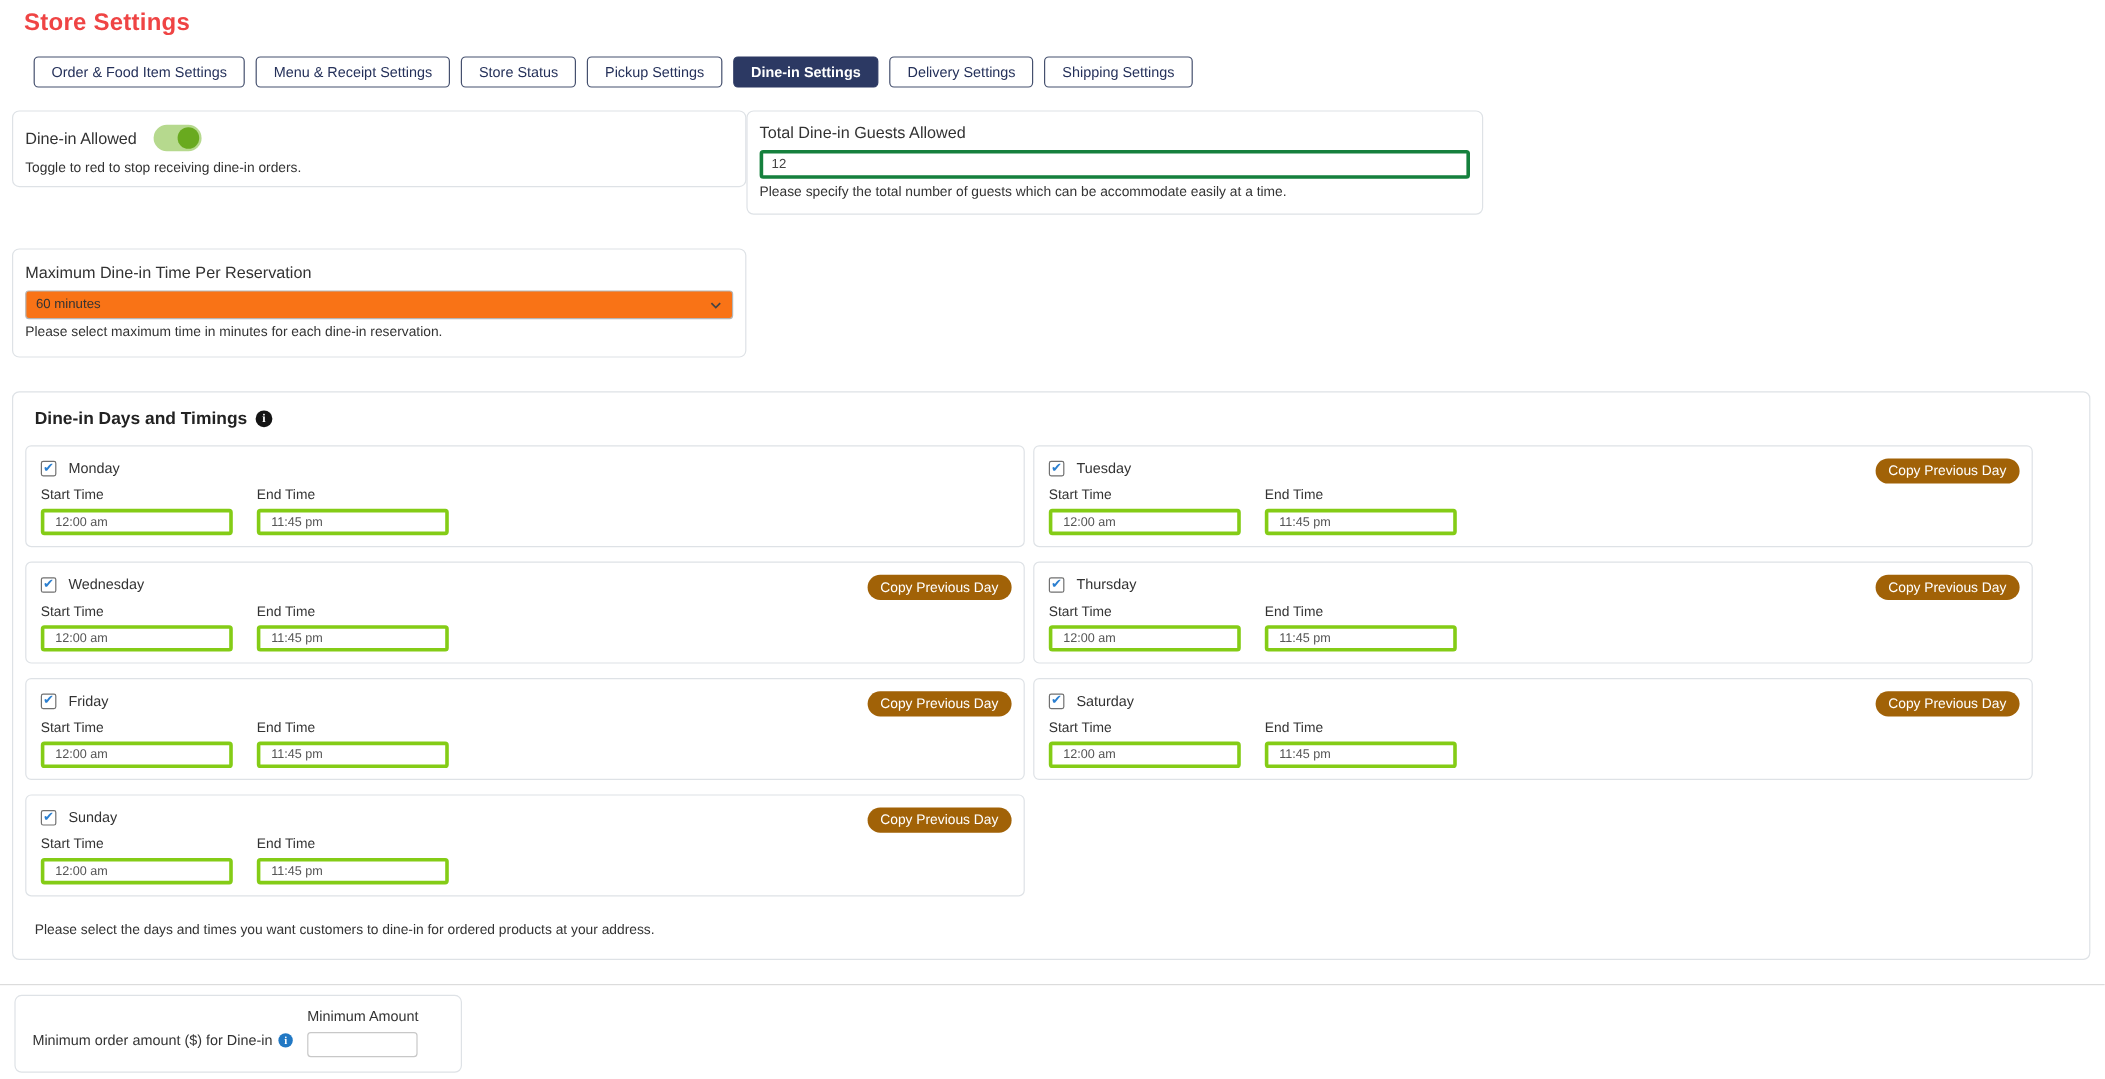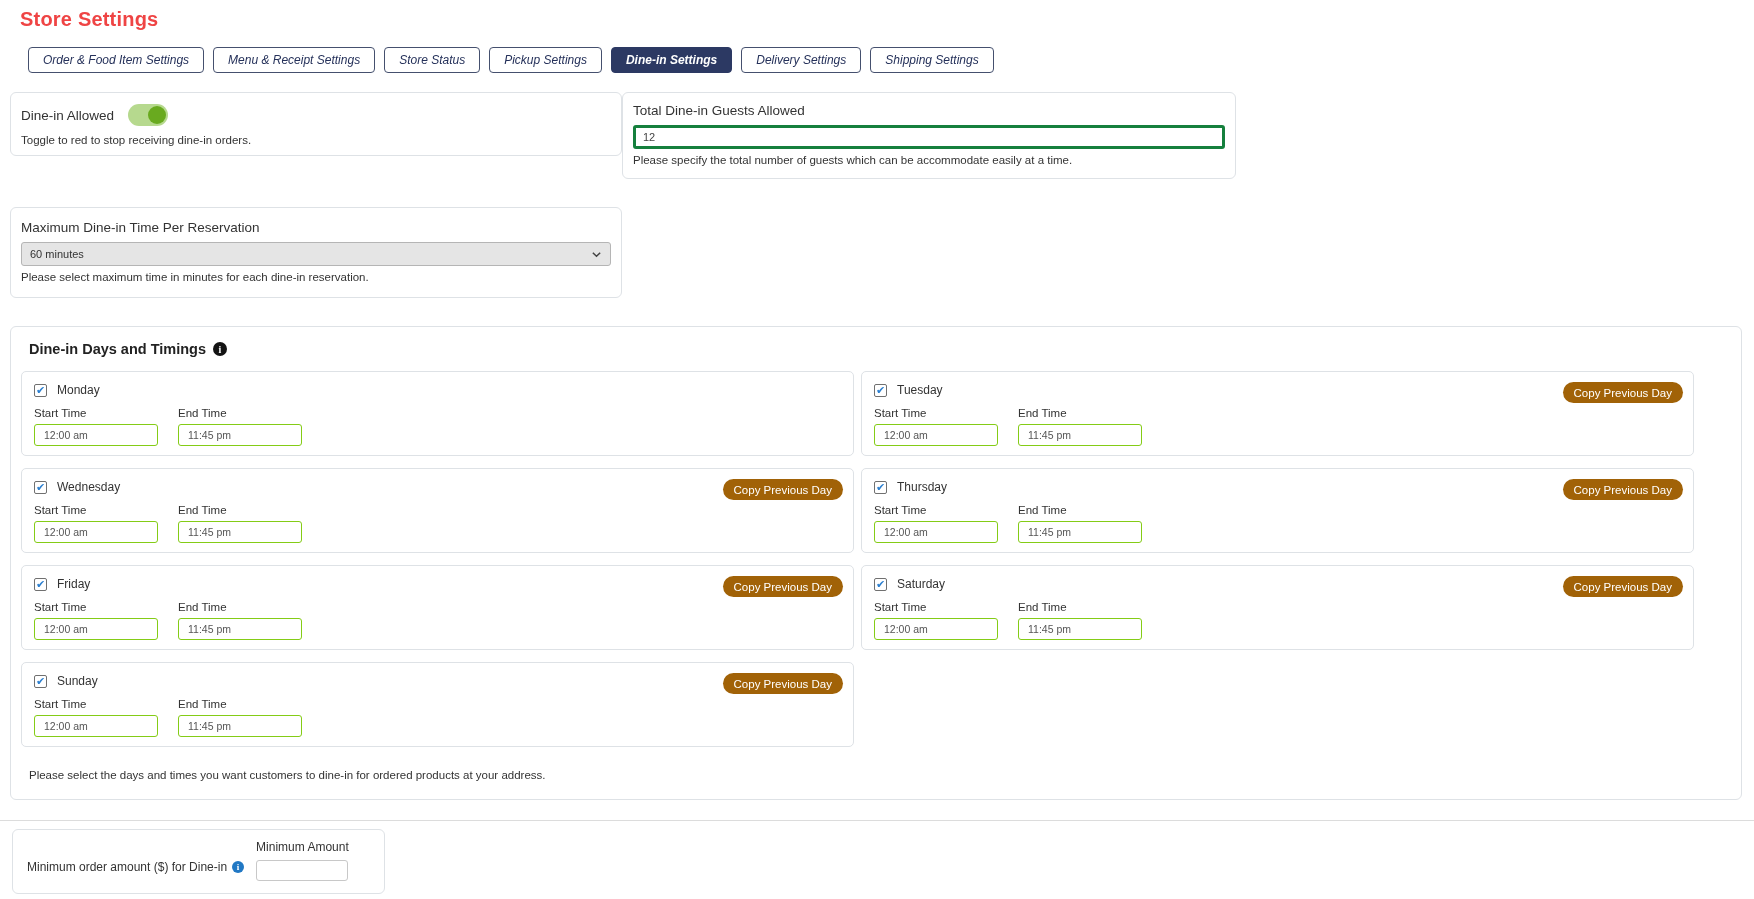--- a/index.html
+++ b/index.html
@@ -2,21 +2,21 @@
 <html><head>
 <meta charset="utf-8">
 <style>
   * { margin:0; padding:0; box-sizing:border-box; }
   html,body { width:1754px; height:899px; background:#fff; font-family:"Liberation Sans","DejaVu Sans",sans-serif; color:#212529; }
   .page { width:1754px; height:899px; position:relative; overflow:hidden; }
 
   .page-title { font-size:20px; font-weight:bold; color:#ef4444; padding:8px 0 0 20px; letter-spacing:0.2px; }
 
   
-  .tabs { display:flex; gap:9px; margin:16px 0 0 28px;font-style:italic; }
+  .tabs { display:flex; gap:9px; margin:16px 0 0 28px; }
   .tab { height:26px; padding:0 14px; display:flex; align-items:center; background:#fff;
          border:1px solid #45506e; border-radius:4px; font-size:12px; color:#25315a; cursor:pointer; white-space:nowrap; }
   .tab.active { background:#2c3963; border-color:#2c3963; color:#fff; font-weight:bold; }
 
   
   .card { background:#fff; border:1px solid #dee2e6; border-radius:6px; }
 
   .row1 { display:flex; gap:0; margin:19px 0 0 10px; align-items:flex-start; }
   .card-toggle { width:612px; height:64px; padding:11px 10px; }
   .toggle-line { display:flex; align-items:center; gap:14px; }
@@ -27,21 +27,21 @@
   .switch { position:relative; width:40px; height:22px; background:#b6d98e; border-radius:11px; cursor:pointer; flex:0 0 auto; }
   .switch .knob { position:absolute; top:2px; right:2px; width:18px; height:18px; border-radius:50%; background:#69aa1f; }
 
   .card-guests { width:614px; padding:10px 10px 12px 10px; }
   .text-input { display:block; width:100%; height:24px; border:3px solid #15803d; border-radius:3px;
                 font-size:11px; color:#444; padding:0 7px; margin-top:7px; background:#fff;
                 font-family:"Liberation Sans","DejaVu Sans",sans-serif; }
   .card-guests .helper, .card-maxtime .helper { margin-top:5px; }
 
   .card-maxtime { width:612px; margin:28px 0 0 10px; padding:12px 10px 14px 10px; }
-  .select { width:100%; height:24px; border:1px solid #b5b5b5; border-radius:3px; background:#e5e5e5;
+  .select { width:100%; height:24px; border:1px solid #b5b5b5; border-radius:3px; background:#f97316;
             display:flex; align-items:center; justify-content:space-between; padding:0 8px; margin-top:7px; cursor:pointer; }
   .select .sel-value { font-size:11px; color:#333; }
   .select svg { width:11px; height:11px; stroke:#444; }
 
   
   .card-days { width:1732px; margin:28px 0 0 10px; padding:10px 10px 18px 10px; }
   .days-header { display:flex; align-items:center; gap:7px; margin:4px 0 14px 8px; }
   .days-title { font-size:14.5px; font-weight:bold; color:#222; }
   .info-dark { width:14px; height:14px; border-radius:50%; background:#141414; color:#fff; font-size:10px; font-weight:bold;
                display:inline-flex; align-items:center; justify-content:center; font-family:"Liberation Serif","DejaVu Serif",serif; }
@@ -49,21 +49,21 @@
   .day-card { position:relative; border:1px solid #dee2e6; border-radius:5px; height:85px; padding:11px 12px; background:#fff; }
   .day-head { display:flex; align-items:center; gap:10px; }
   .checkbox { width:13px; height:13px; border:1px solid #707070; border-radius:2px; background:#fff; display:inline-flex;
               align-items:center; justify-content:center; font-size:11px; line-height:1; color:#2b7fd0; cursor:pointer; }
   .day-label { font-size:12px; color:#333; }
   .copy-btn { position:absolute; top:10px; right:10px; height:21px; padding:0 11px; border:none; border-radius:10.5px;
               background:#a16207; color:#fff; font-size:11.5px; cursor:pointer; font-family:inherit; }
   .times { display:flex; gap:20px; margin-top:10px; }
   .time-field { display:flex; flex-direction:column; }
   .time-label { font-size:11.5px; color:#333; }
-  .time-input { width:124px; height:22px; border:1px solid #84cc16; border-radius:3px; font-size:10.5px; color:#555;
+  .time-input { width:160px; height:22px; border:3px solid #84cc16; border-radius:3px; font-size:10.5px; color:#555;
                 padding:0 9px; margin-top:5px; font-family:"Liberation Sans","DejaVu Sans",sans-serif; }
   .days-helper { font-size:11.5px; color:#333; margin:22px 0 0 8px; }
 
   .divider { border:none; border-top:1px solid #dcdcdc; margin:20px 0 0 0; width:1754px; }
 
   
   .card-min { width:373px; margin:8px 0 0 12px; padding:10px 14px 12px 14px; display:flex; align-items:flex-end; gap:12px; }
   .min-left { display:flex; align-items:center; gap:5px; margin-bottom:7px; }
   .min-label { font-size:12px; color:#333; }
   .info-blue { width:12px; height:12px; border-radius:50%; background:#2178c4; color:#fff; font-size:9px; font-weight:bold;

